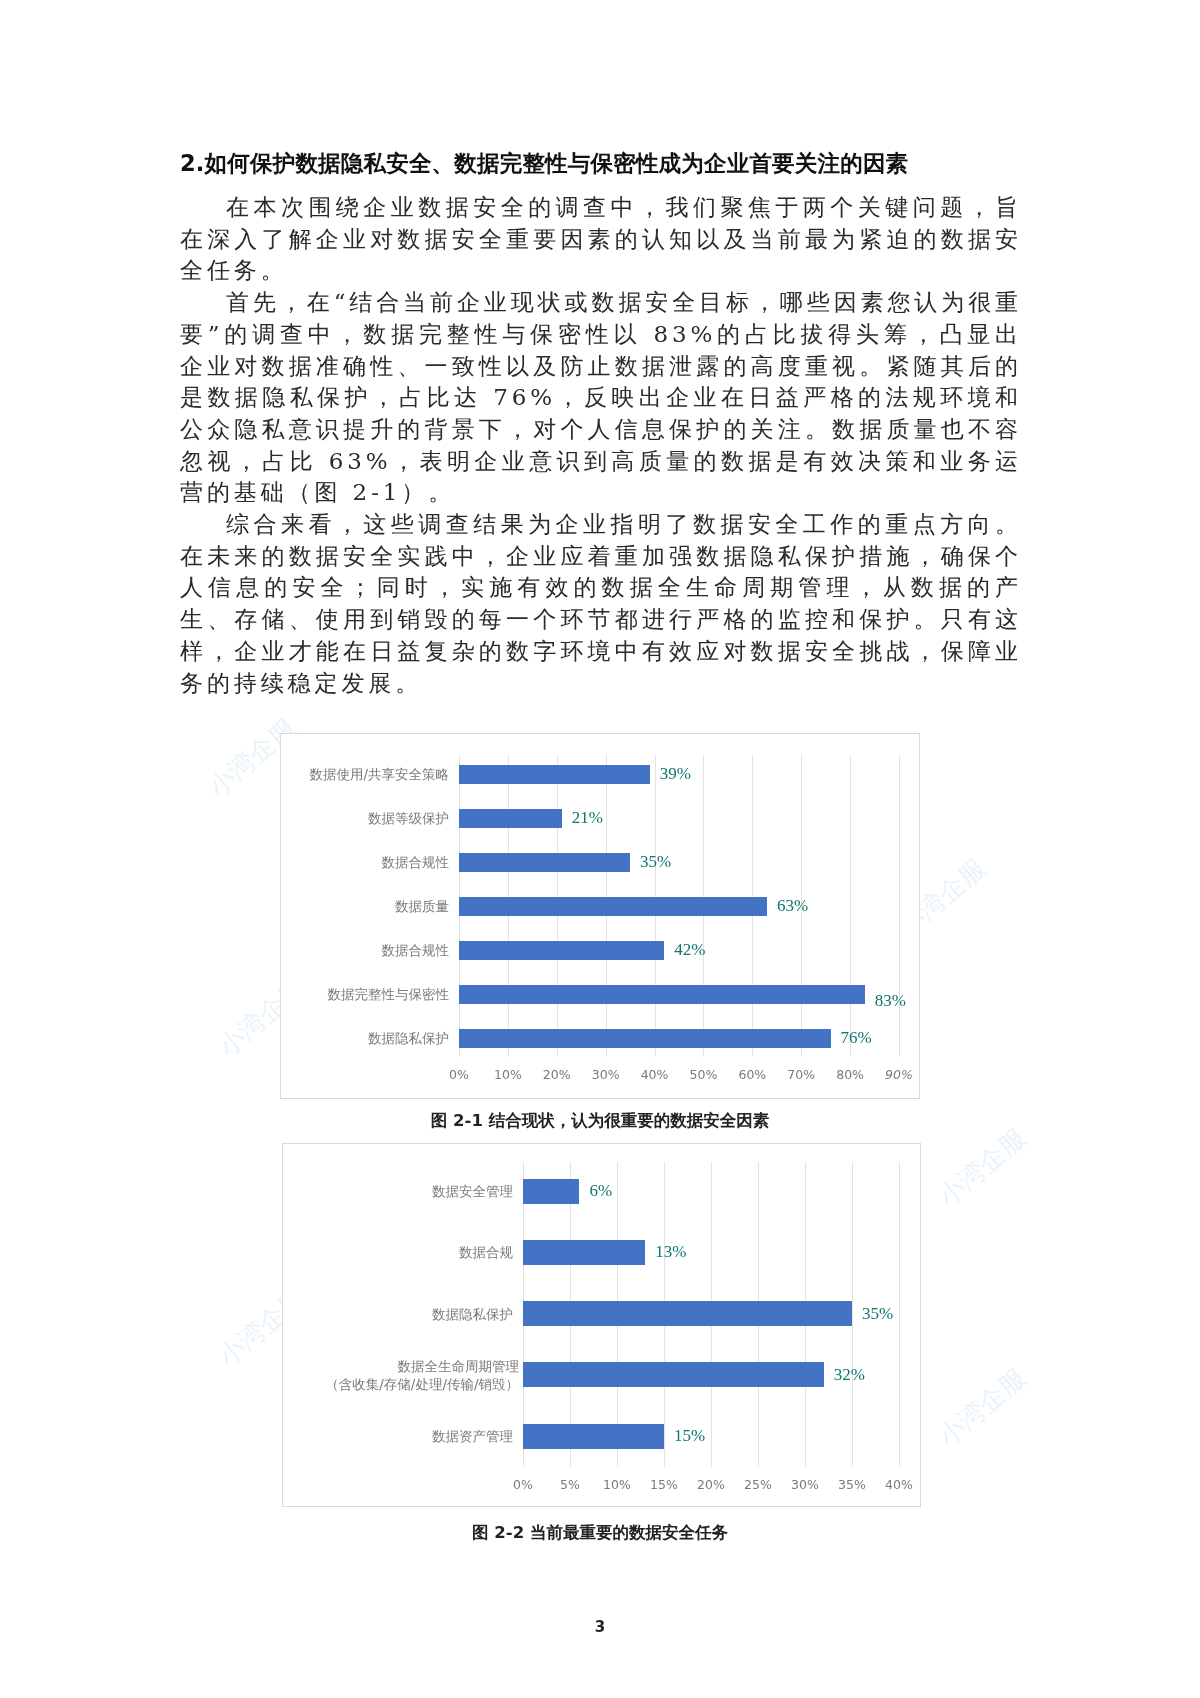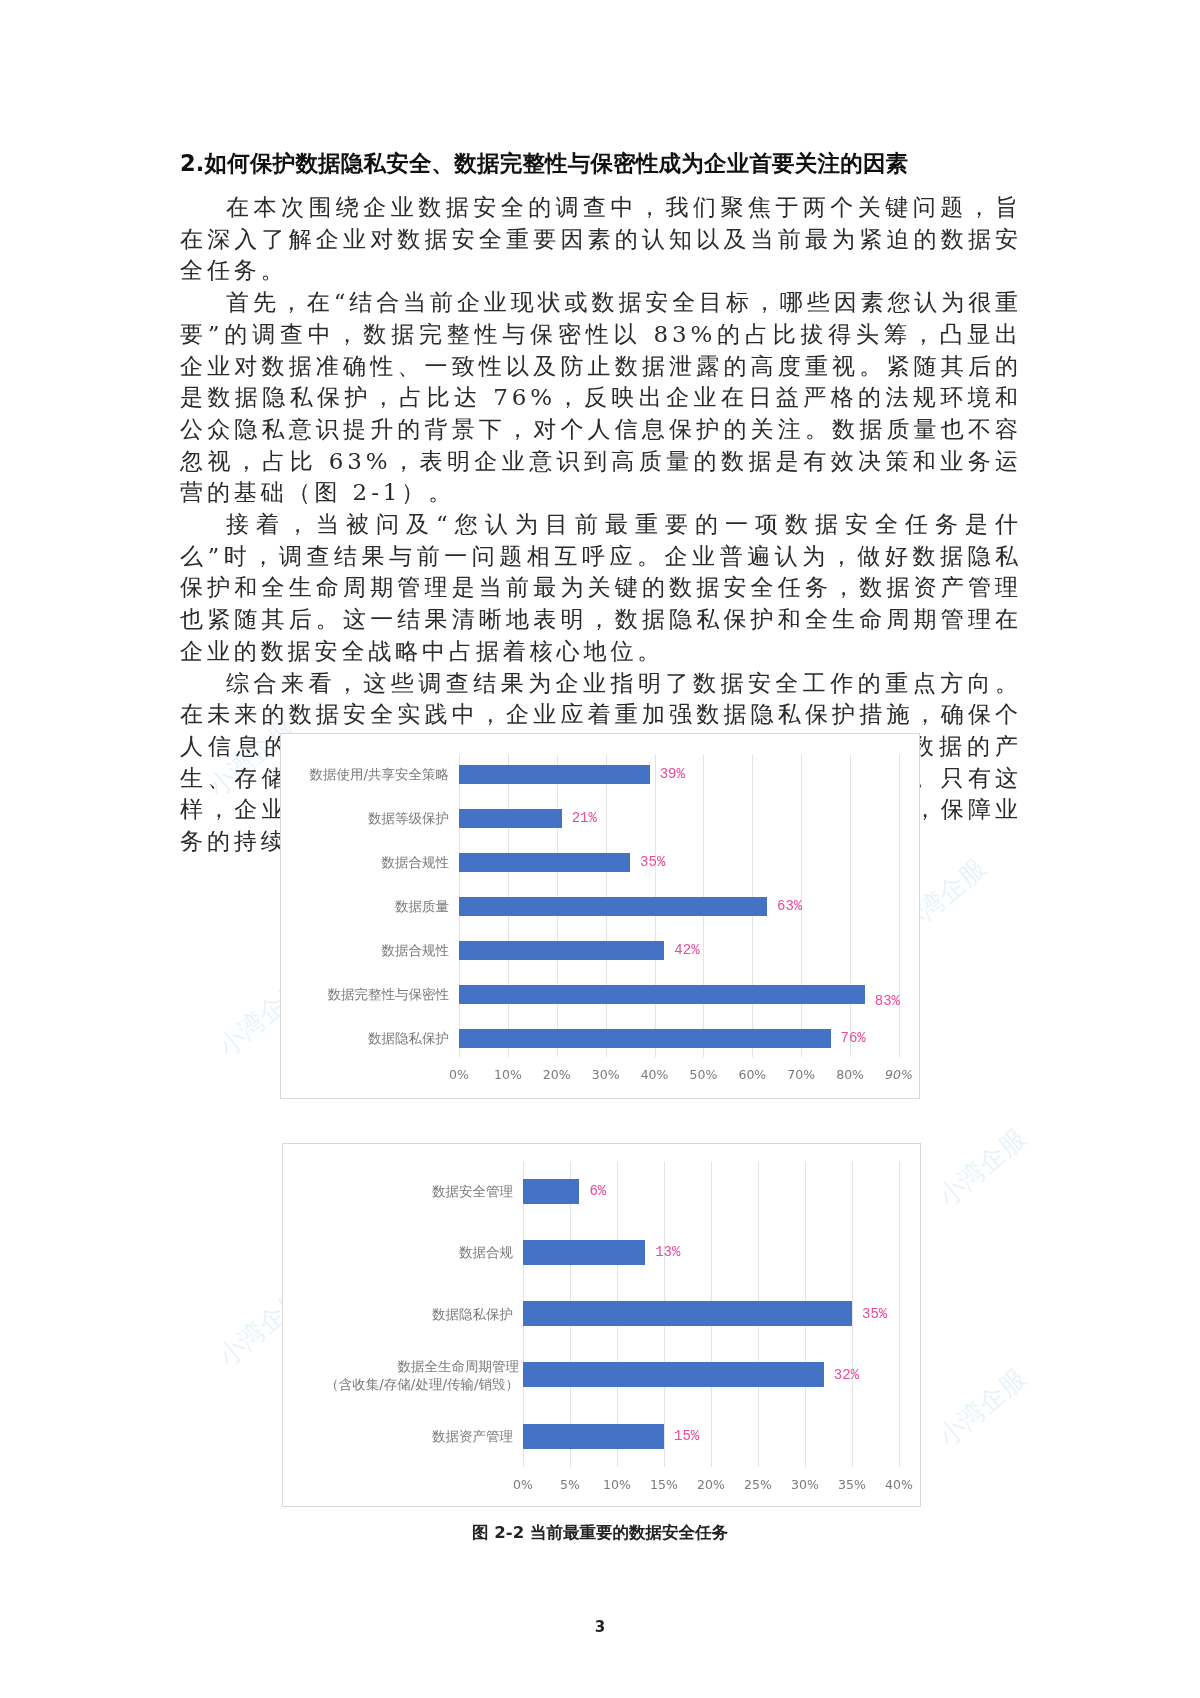--- a/index.html
+++ b/index.html
@@ -16,22 +16,22 @@
     .para { margin: 0; font-size: 23px; line-height: 31.7px; color: #2a2a2a;
             text-align: justify; text-indent: 2em; letter-spacing: 3.9px; }
 
     .chart-box { position: absolute; border: 1.5px solid #d9d9d9; background: #fff; }
     .chart-box.c1 { left: 280px; top: 733px; width: 638px; height: 364px; }
     .chart-box.c2 { left: 282px; top: 1143px; width: 637px; height: 362px; }
 
     .plot { position: absolute; }
     .gridline { position: absolute; top: 0; width: 1px; background: #e3e3e3; }
     .bar { position: absolute; left: 0; background: #4472c4; }
-    .bar-label { position: absolute; font-family: Liberation Mono, monospace;
-                 font-size: 14px; color: #ec4899; white-space: nowrap; transform: translateY(-50%); }
+    .bar-label { position: absolute; font-family: Liberation Serif, serif;
+                 font-size: 17px; color: #0f766e; white-space: nowrap; transform: translateY(-50%); }
     .cat-label { position: absolute; font-family: "DejaVu Sans", "Liberation Sans", sans-serif;
                  font-size: 13.5px; color: #7a7a7a; white-space: nowrap; text-align: right;
                  transform: translateY(-50%); line-height: 18px; }
     .tick-label { position: absolute; font-family: "DejaVu Sans", "Liberation Sans", sans-serif;
                   font-size: 12.5px; color: #7a7a7a; white-space: nowrap; transform: translateX(-50%); }
 
     .caption { position: absolute; left: 0; width: 1200px; text-align: center;
                font-family: "DejaVu Sans", "Liberation Sans", sans-serif;
                font-size: 16.5px; color: #222; font-weight: bold; }
     .caption.c1 { top: 1110px; }
@@ -54,21 +54,20 @@
   <div class="watermark" style="left:210px;top:1000px;">小湾企服</div>
   <div class="watermark" style="left:930px;top:1150px;">小湾企服</div>
   <div class="watermark" style="left:210px;top:1310px;">小湾企服</div>
   <div class="watermark" style="left:930px;top:1390px;">小湾企服</div>
 
   <div class="heading">2.如何保护数据隐私安全、数据完整性与保密性成为企业首要关注的因素</div>
 
   <div class="body-text">
     <p class="para">在本次围绕企业数据安全的调查中，我们聚焦于两个关键问题，旨在深入了解企业对数据安全重要因素的认知以及当前最为紧迫的数据安全任务。</p>
     <p class="para">首先，在“结合当前企业现状或数据安全目标，哪些因素您认为很重要”的调查中，数据完整性与保密性以 83%的占比拔得头筹，凸显出企业对数据准确性、一致性以及防止数据泄露的高度重视。紧随其后的是数据隐私保护，占比达 76%，反映出企业在日益严格的法规环境和公众隐私意识提升的背景下，对个人信息保护的关注。数据质量也不容忽视，占比 63%，表明企业意识到高质量的数据是有效决策和业务运营的基础（图 2-1）。</p>
-    <p class="para">接着，当被问及“您认为目前最重要的一项数据安全任务是什么”时，调查结果与前一问题相互呼应。企业普遍认为，做好数据隐私保护和全生命周期管理是当前最为关键的数据安全任务，数据资产管理也紧随其后。这一结果清晰地表明，数据隐私保护和全生命周期管理在企业的数据安全战略中占据着核心地位。</p>
     <p class="para">综合来看，这些调查结果为企业指明了数据安全工作的重点方向。在未来的数据安全实践中，企业应着重加强数据隐私保护措施，确保个人信息的安全；同时，实施有效的数据全生命周期管理，从数据的产生、存储、使用到销毁的每一个环节都进行严格的监控和保护。只有这样，企业才能在日益复杂的数字环境中有效应对数据安全挑战，保障业务的持续稳定发展。</p>
   </div>
 
   <div class="chart-box c1">
     <div class="plot" id="plot1" style="left: 178px; top: 21px; width: 440px; height: 302px;">
         <div class="gridline" style="left: 0px; height: 302px;"></div>
         <div class="tick-label" style="left: 0px; top: 312px;">0%</div>
         <div class="gridline" style="left: 48.8889px; height: 302px;"></div>
         <div class="tick-label" style="left: 48.8889px; top: 312px;">10%</div>
         <div class="gridline" style="left: 97.7778px; height: 302px;"></div>
@@ -117,20 +116,21 @@
         <div class="cat-label" style="right: 450px; top: 239px;">
           <div>数据完整性与保密性</div>
         </div>
         <div class="bar" style="top: 273.5px; height: 19px; width: 371.556px;"></div>
         <div class="bar-label" style="left: 381.556px; top: 283px;">76%</div>
         <div class="cat-label" style="right: 450px; top: 283px;">
           <div>数据隐私保护</div>
         </div>
       </div>
   </div>
+  <div class="caption c1">图 2-1  结合现状，认为很重要的数据安全因素</div>
 
   <div class="chart-box c2">
     <div class="plot" id="plot2" style="left: 240px; top: 18px; width: 376px; height: 305px;">
         <div class="gridline" style="left: 0px; height: 305px;"></div>
         <div class="tick-label" style="left: 0px; top: 315px;">0%</div>
         <div class="gridline" style="left: 47px; height: 305px;"></div>
         <div class="tick-label" style="left: 47px; top: 315px;">5%</div>
         <div class="gridline" style="left: 94px; height: 305px;"></div>
         <div class="tick-label" style="left: 94px; top: 315px;">10%</div>
         <div class="gridline" style="left: 141px; height: 305px;"></div>

